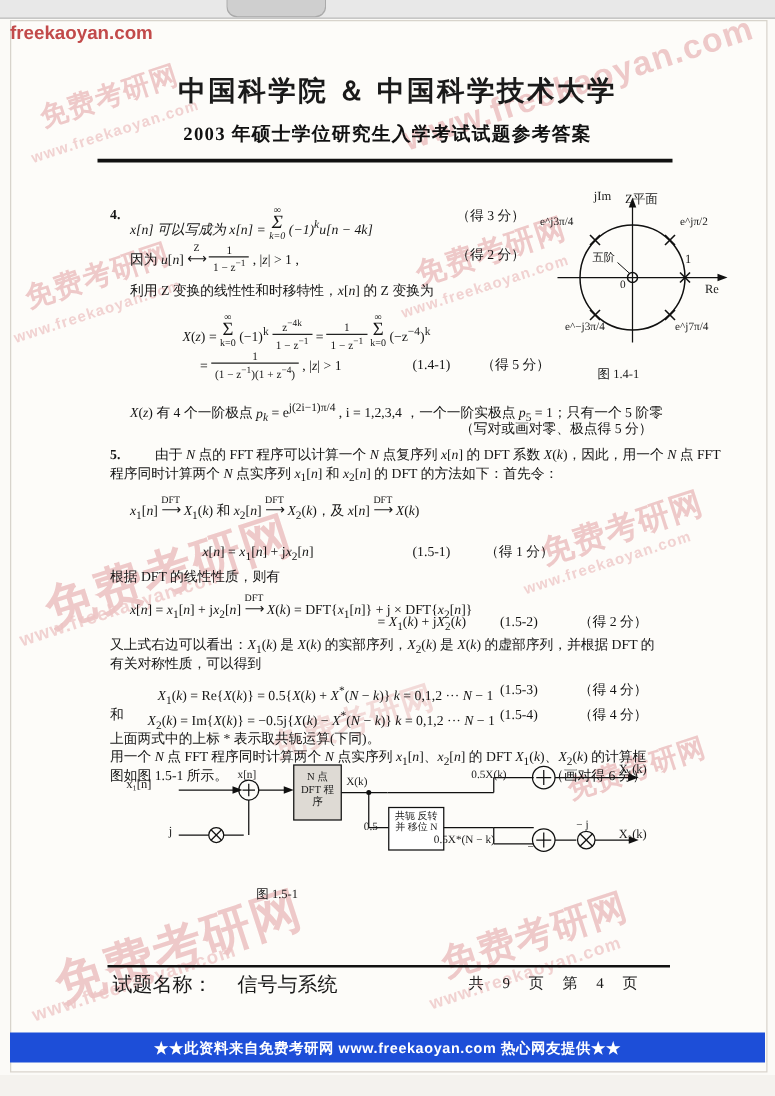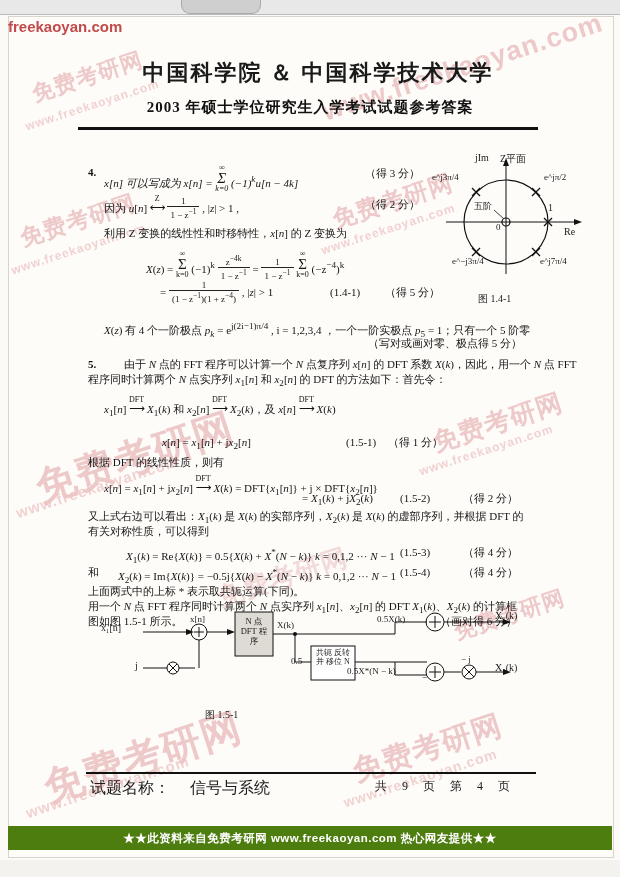--- a/index.html
+++ b/index.html
@@ -100,21 +100,21 @@
   .foot-rule{
     position:absolute;left:86px;top:772px;width:450px;height:0;border-top:2px solid #111;
   }
   .foot-l{position:absolute;left:90px;top:778px;font-size:16px;}
   .foot-l .val{margin-left:16px;}
   .foot-r{position:absolute;left:375px;top:778px;font-size:12px;}
   .foot-r span{margin-right:12px;}
 
   .banner{
     position:absolute;left:8px;top:826px;width:604px;height:24px;
-    background:#4d7c0f;color:#fff;
+    background:#1d4ed8;color:#fff;
     font-family:"Liberation Sans", sans-serif;
     font-size:11.5px;font-weight:bold;
     display:flex;align-items:center;justify-content:center;
     letter-spacing:.5px;
   }
   .edge{position:absolute;left:0;top:860px;width:620px;height:17px;background:#f4f2ee;}
 </style>
 </head>
 <body>
 
@@ -197,21 +197,21 @@
     <div class="ln" style="left:104px;top:395px;"><i>x</i><sub>1</sub>[<i>n</i>]
       <span class="arrowbox"><span class="lbl">DFT</span><span class="arw">⟶</span></span>
       <i>X</i><sub>1</sub>(<i>k</i>) 和 <i>x</i><sub>2</sub>[<i>n</i>]
       <span class="arrowbox"><span class="lbl">DFT</span><span class="arw">⟶</span></span>
       <i>X</i><sub>2</sub>(<i>k</i>)，及 <i>x</i>[<i>n</i>]
       <span class="arrowbox"><span class="lbl">DFT</span><span class="arw">⟶</span></span>
       <i>X</i>(<i>k</i>)</div>
 
 
     <div class="ln" style="left:162px;top:436px;"><i>x</i>[<i>n</i>] = <i>x</i><sub>1</sub>[<i>n</i>] + j<i>x</i><sub>2</sub>[<i>n</i>]</div>
-    <div class="ln" style="left:330px;top:436px;margin-left:16px;">(1.5-1)</div>
+    <div class="ln" style="left:330px;top:436px;">(1.5-1)</div>
     <div class="ln" style="left:388px;top:436px;">（得 1 分）</div>
 
     <div class="ln" style="left:88px;top:456px;">根据 DFT 的线性性质，则有</div>
 
     <div class="ln" style="left:104px;top:474px;"><i>x</i>[<i>n</i>] = <i>x</i><sub>1</sub>[<i>n</i>] + j<i>x</i><sub>2</sub>[<i>n</i>]
       <span class="arrowbox"><span class="lbl">DFT</span><span class="arw">⟶</span></span>
       <i>X</i>(<i>k</i>) = DFT{<i>x</i><sub>1</sub>[<i>n</i>]} + j × DFT{<i>x</i><sub>2</sub>[<i>n</i>]}</div>
 
     <div class="ln" style="left:302px;top:492px;">= <i>X</i><sub>1</sub>(<i>k</i>) + j<i>X</i><sub>2</sub>(<i>k</i>)</div>
     <div class="ln" style="left:400px;top:492px;">(1.5-2)</div>

